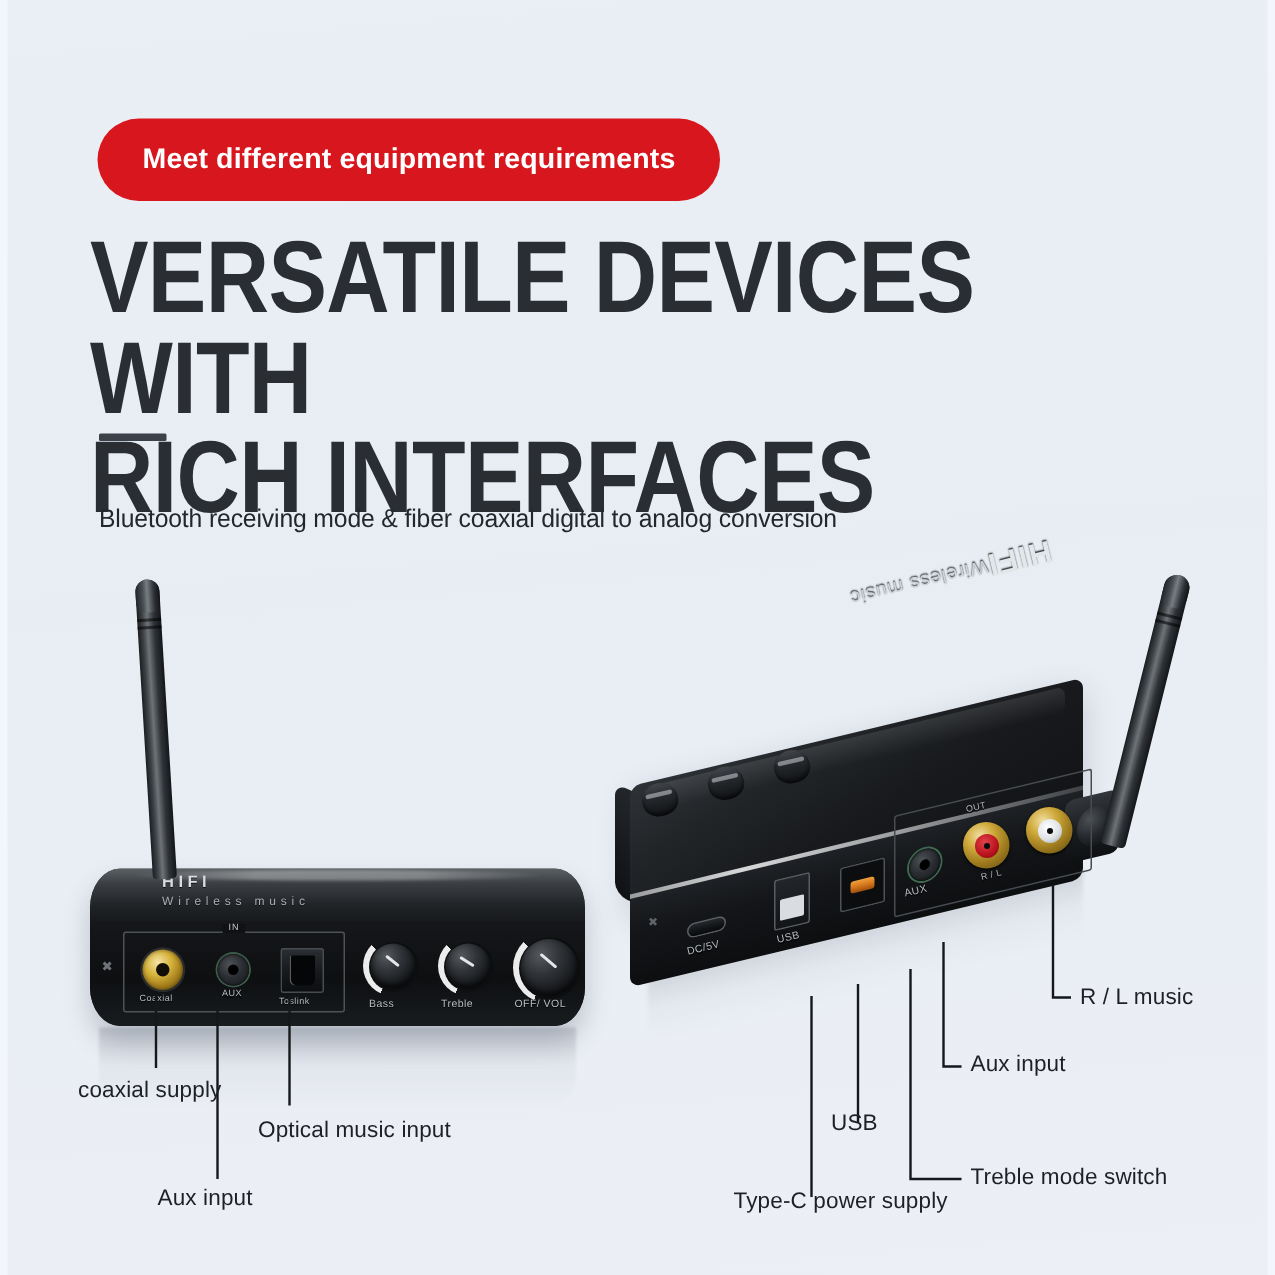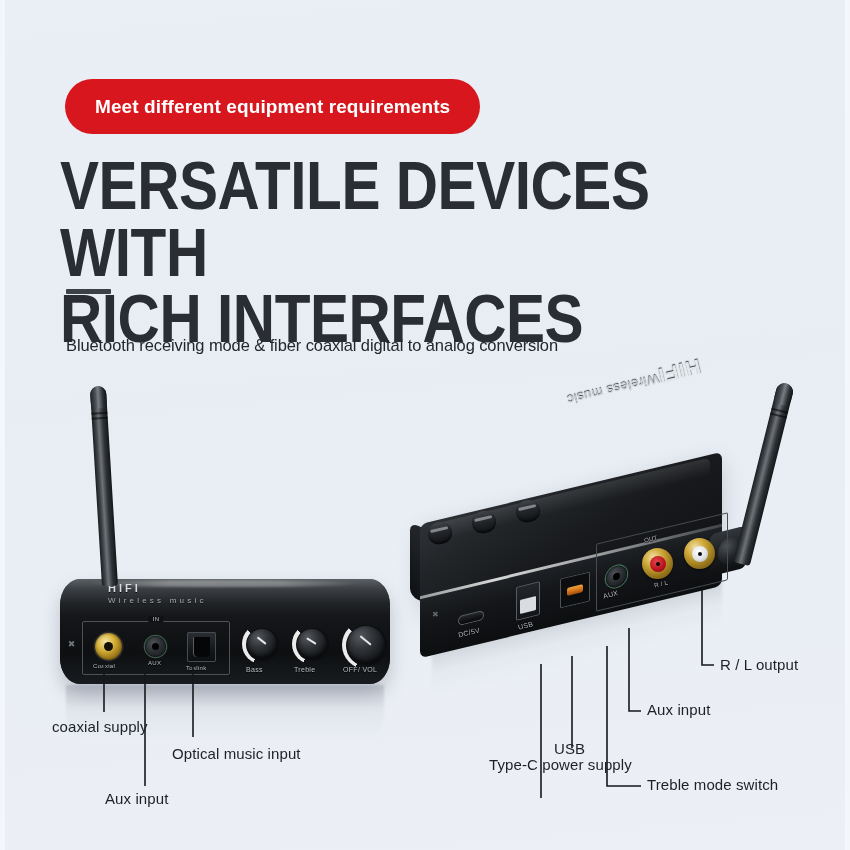--- a/index.html
+++ b/index.html
@@ -769,19 +769,19 @@
       <path d="M 607 646 L 607 786 L 641 786"></path>
       <path d="M 629 628 L 629 711 L 641 711"></path>
       <path d="M 702 590 L 702 665 L 714 665"></path>
     </g>
   </svg>
 
   <div class="callout-label" style="left:52px; top:718px;">coaxial supply</div>
   <div class="callout-label" style="left:105px; top:790px;">Aux input</div>
   <div class="callout-label" style="left:172px; top:745px;">Optical music input</div>
 
-  <div class="callout-label" style="left:489px; top:756px;">Type-C power supply</div>
+  <div class="callout-label" style="left:489px; top:792px;">Type-C power supply</div>
   <div class="callout-label" style="left:554px; top:740px;">USB</div>
   <div class="callout-label" style="left:647px; top:776px;">Treble mode switch</div>
   <div class="callout-label" style="left:647px; top:701px;">Aux input</div>
-  <div class="callout-label" style="left:720px; top:656px;">R / L output</div>
+  <div class="callout-label" style="left:720px; top:656px;">R / L music</div>
 
 </div>
 
 </body></html>

